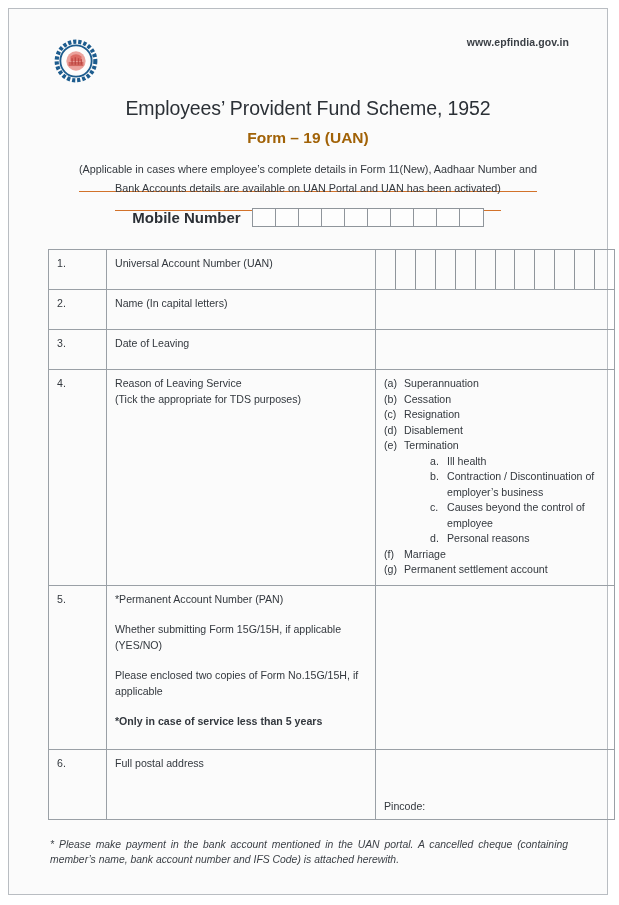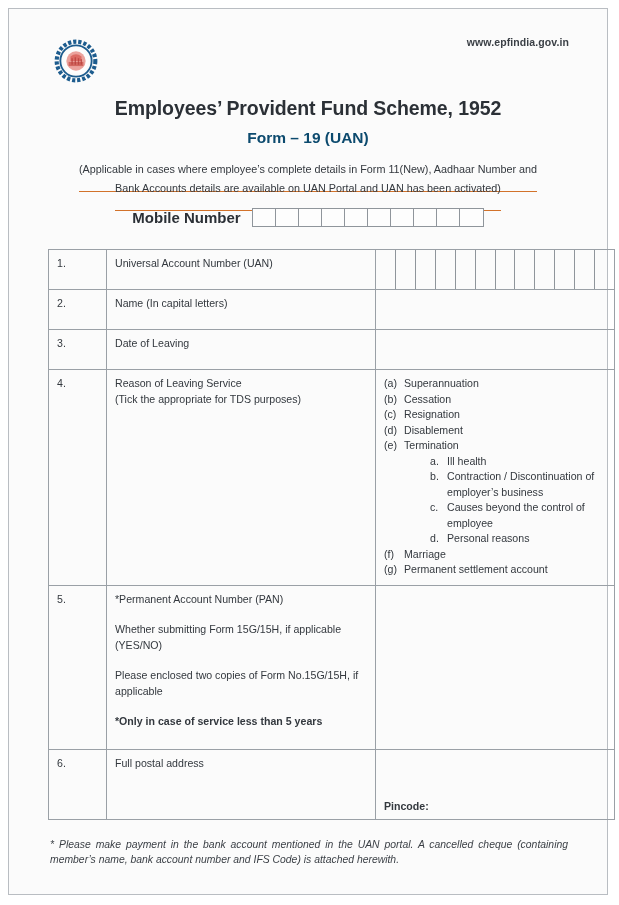--- a/index.html
+++ b/index.html
@@ -46,30 +46,30 @@
     font-size: 10.5px;
     font-weight: bold;
     color: #3a3f45;
     letter-spacing: .1px;
     padding-left: 32px;
   }
 
   .title {
     text-align: center;
     font-size: 19.5px;
-    font-weight: bold;
+    font-weight: normal;
     color: #2b3036;
     margin-top: 20px;
     letter-spacing: -.1px;
   }
   .subtitle {
     text-align: center;
     font-size: 15.5px;
     font-weight: bold;
-    color: #0c4a6e;
+    color: #a16207;
     margin-top: 9px;
   }
 
   .applicable {
     margin: 14px 52px 0 52px;
     text-align: center;
     font-size: 10.8px;
     color: #33383e;
     line-height: 17px;
   }
@@ -164,21 +164,20 @@
   .pan-block p { margin: 0 0 15px 0; }
   .pan-block p:last-child { margin-bottom: 12px; }
   .pan-note { font-weight: bold; }
 
   .addr-cell { position: relative; height: 56px; }
   .pincode {
     position: absolute;
     left: 8px;
     bottom: 4px;
     font-size: 10.6px;
-    font-weight: bold;
   }
 
   
   .notes {
     margin: 5px 39px 0 41px;
     font-size: 10.4px;
     font-style: italic;
     color: #3a3f45;
     line-height: 15px;
     text-align: justify;

